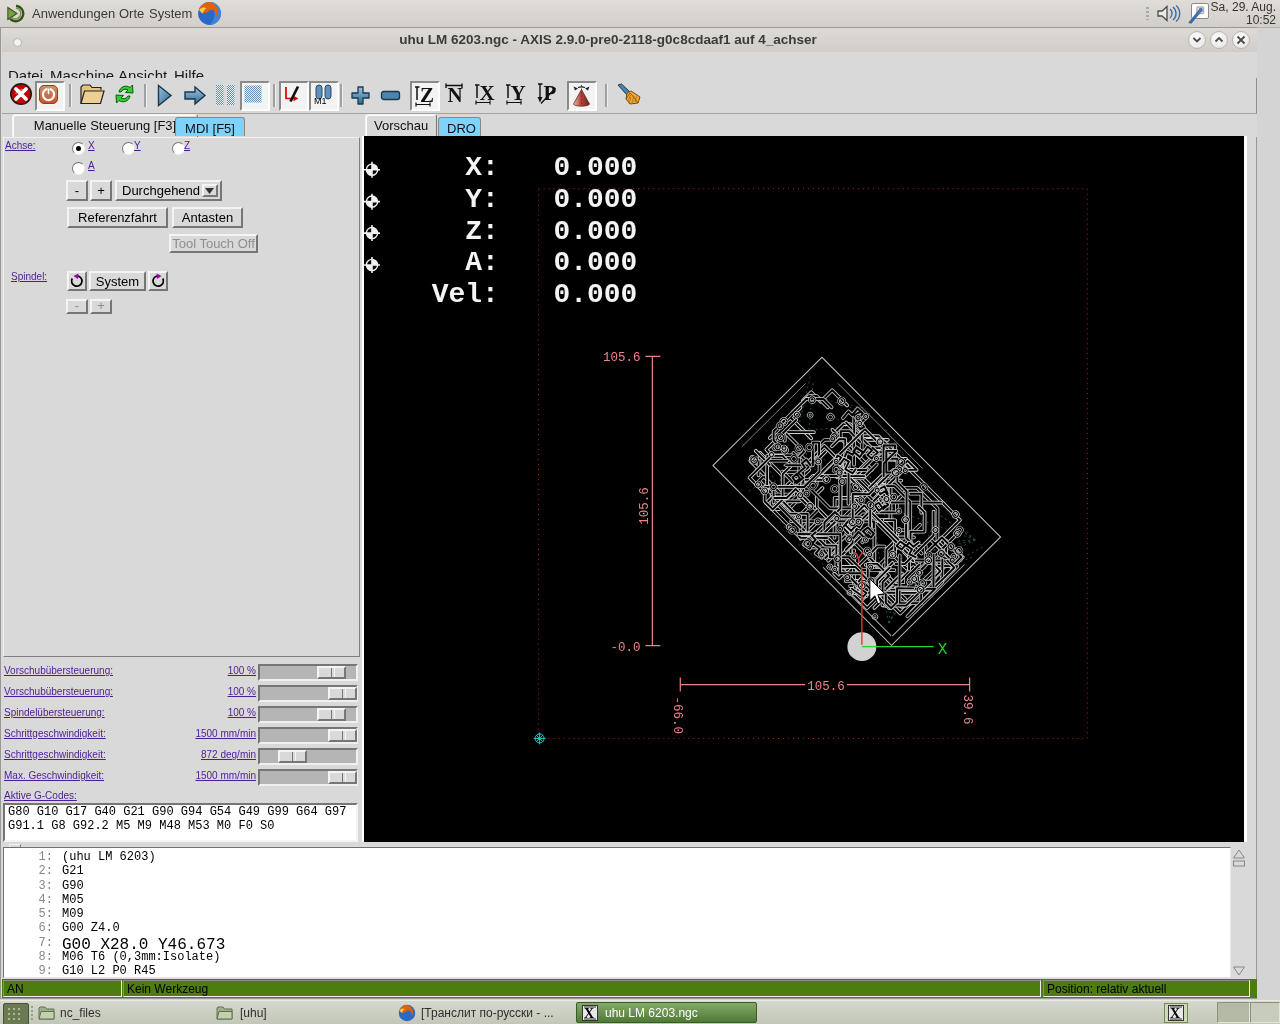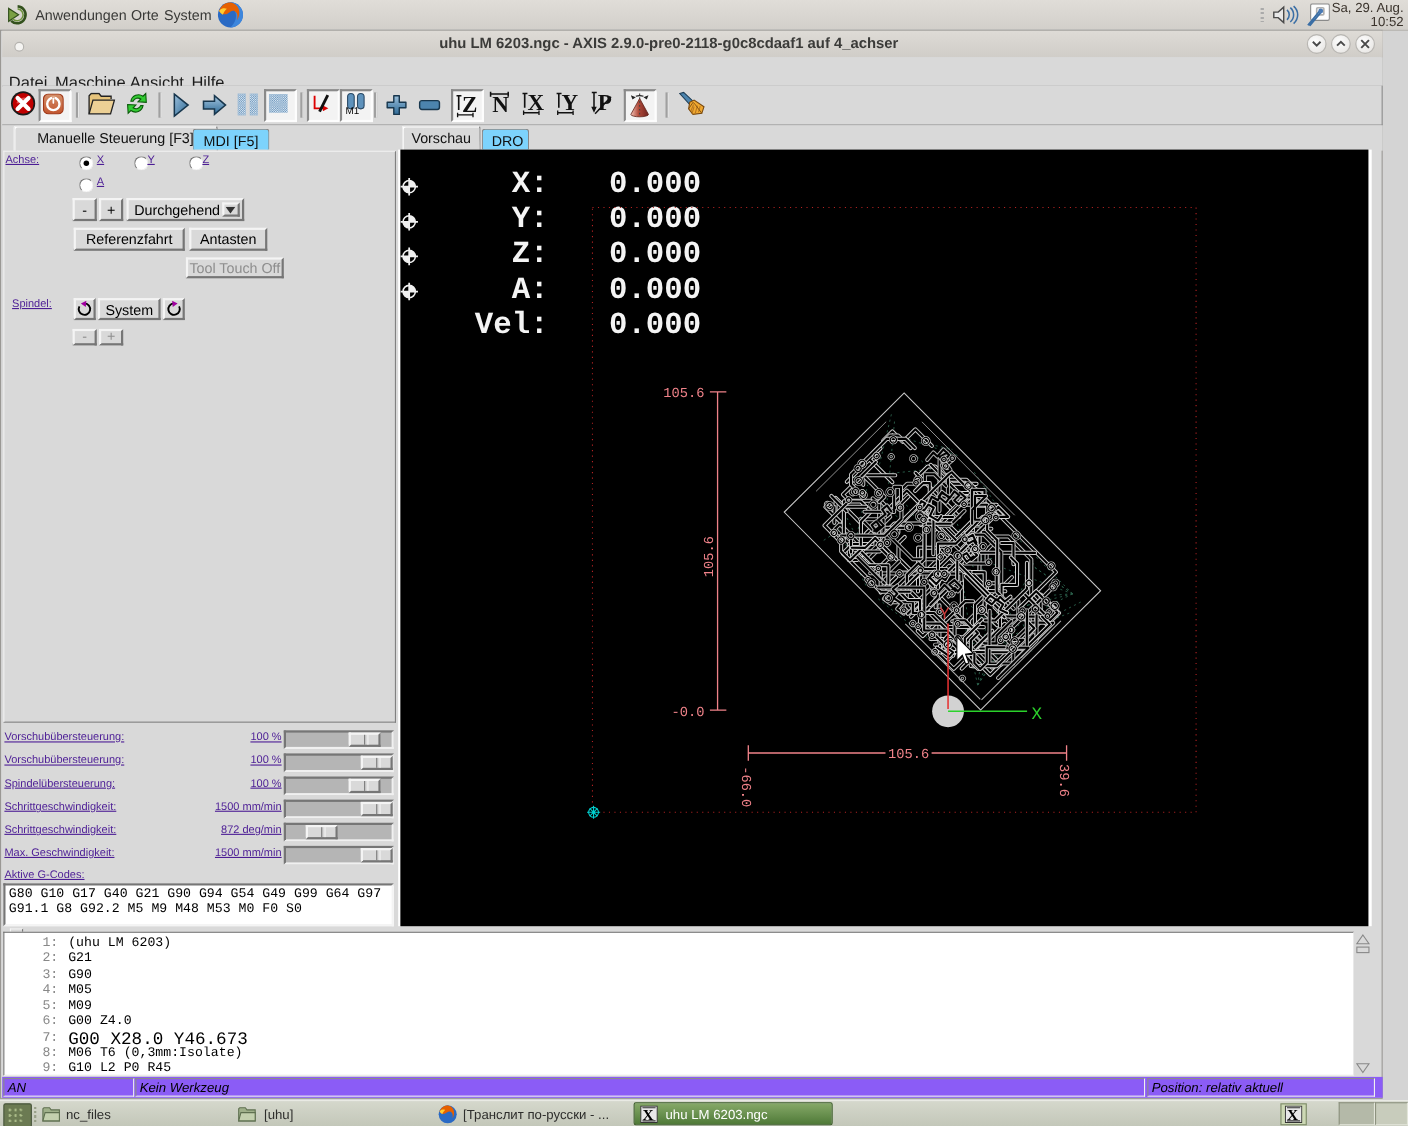--- a/index.html
+++ b/index.html
@@ -23,21 +23,21 @@
 .tab{box-sizing:border-box;text-align:center;font-size:13px;color:#111;background:#d9d9d9;border:1px solid #888;border-bottom:none;border-radius:3px 3px 0 0;padding:3px 8px 0 8px;}
 .tab.act{background:#d9d9d9;border-color:#f2f2f2 #777 #d9d9d9 #f2f2f2;box-shadow:inset 1px 1px 0 #fff;}
 .tab.inact{background:#7dd3fc;height:19px;top:3px;}
 .btn{box-sizing:border-box;background:#d9d9d9;border:2px solid;border-color:#f4f4f4 #767676 #767676 #f4f4f4;font-size:13px;color:#000;text-align:center;}
 .btn.dis{color:#8e8e8e;}
 .sunk{box-sizing:border-box;background:#fff;border:2px solid;border-color:#767676 #f4f4f4 #f4f4f4 #767676;}
 .lbl{font-size:10px;color:#4c1d95;text-decoration:underline;}
 .trough{box-sizing:border-box;background:#b5b5b5;border:2px solid;border-color:#767676 #f0f0f0 #f0f0f0 #767676;}
 .shandle{box-sizing:border-box;background:#d9d9d9;border:2px solid;border-color:#f4f4f4 #767676 #767676 #f4f4f4;}
 .mono{font-family:"Liberation Mono",monospace;}
-#statusbar{left:1px;top:951px;width:1255px;height:19px;background:#8b5cf6;font-style:italic;}
+#statusbar{left:1px;top:951px;width:1255px;height:19px;background:#4d7c0f;}
 .scell{box-sizing:border-box;border:1px solid;border-color:#8a8a8a #f0f0f0 #f0f0f0 #8a8a8a;height:17px;top:1px;font-size:12px;color:#000;padding:1px 0 0 3px;}
 #taskbar{left:0;top:1000px;width:1280px;height:24px;background:linear-gradient(#d5d8cc,#c2c6b8);border-top:1px solid #e9eae4;}
 .task{top:1px;height:21px;font-size:12px;color:#2e2e2c;}
 </style></head>
 <body>
 <div id="panel" class="abs">
 <svg class="abs" style="left:6px;top:4px" width="20" height="19" viewBox="0 0 22 21">
 <path d="M2 4 L2 17 L12 10.5 Z" fill="#7aa044" stroke="#33511d" stroke-width="1.2"></path>
 <path d="M11 2 A8.5 8.5 0 1 1 4.5 16.5" fill="none" stroke="#33511d" stroke-width="2.6"></path>
 <path d="M11 4.5 A6 6 0 1 1 6 14.5" fill="none" stroke="#6f9440" stroke-width="1.6"></path>

